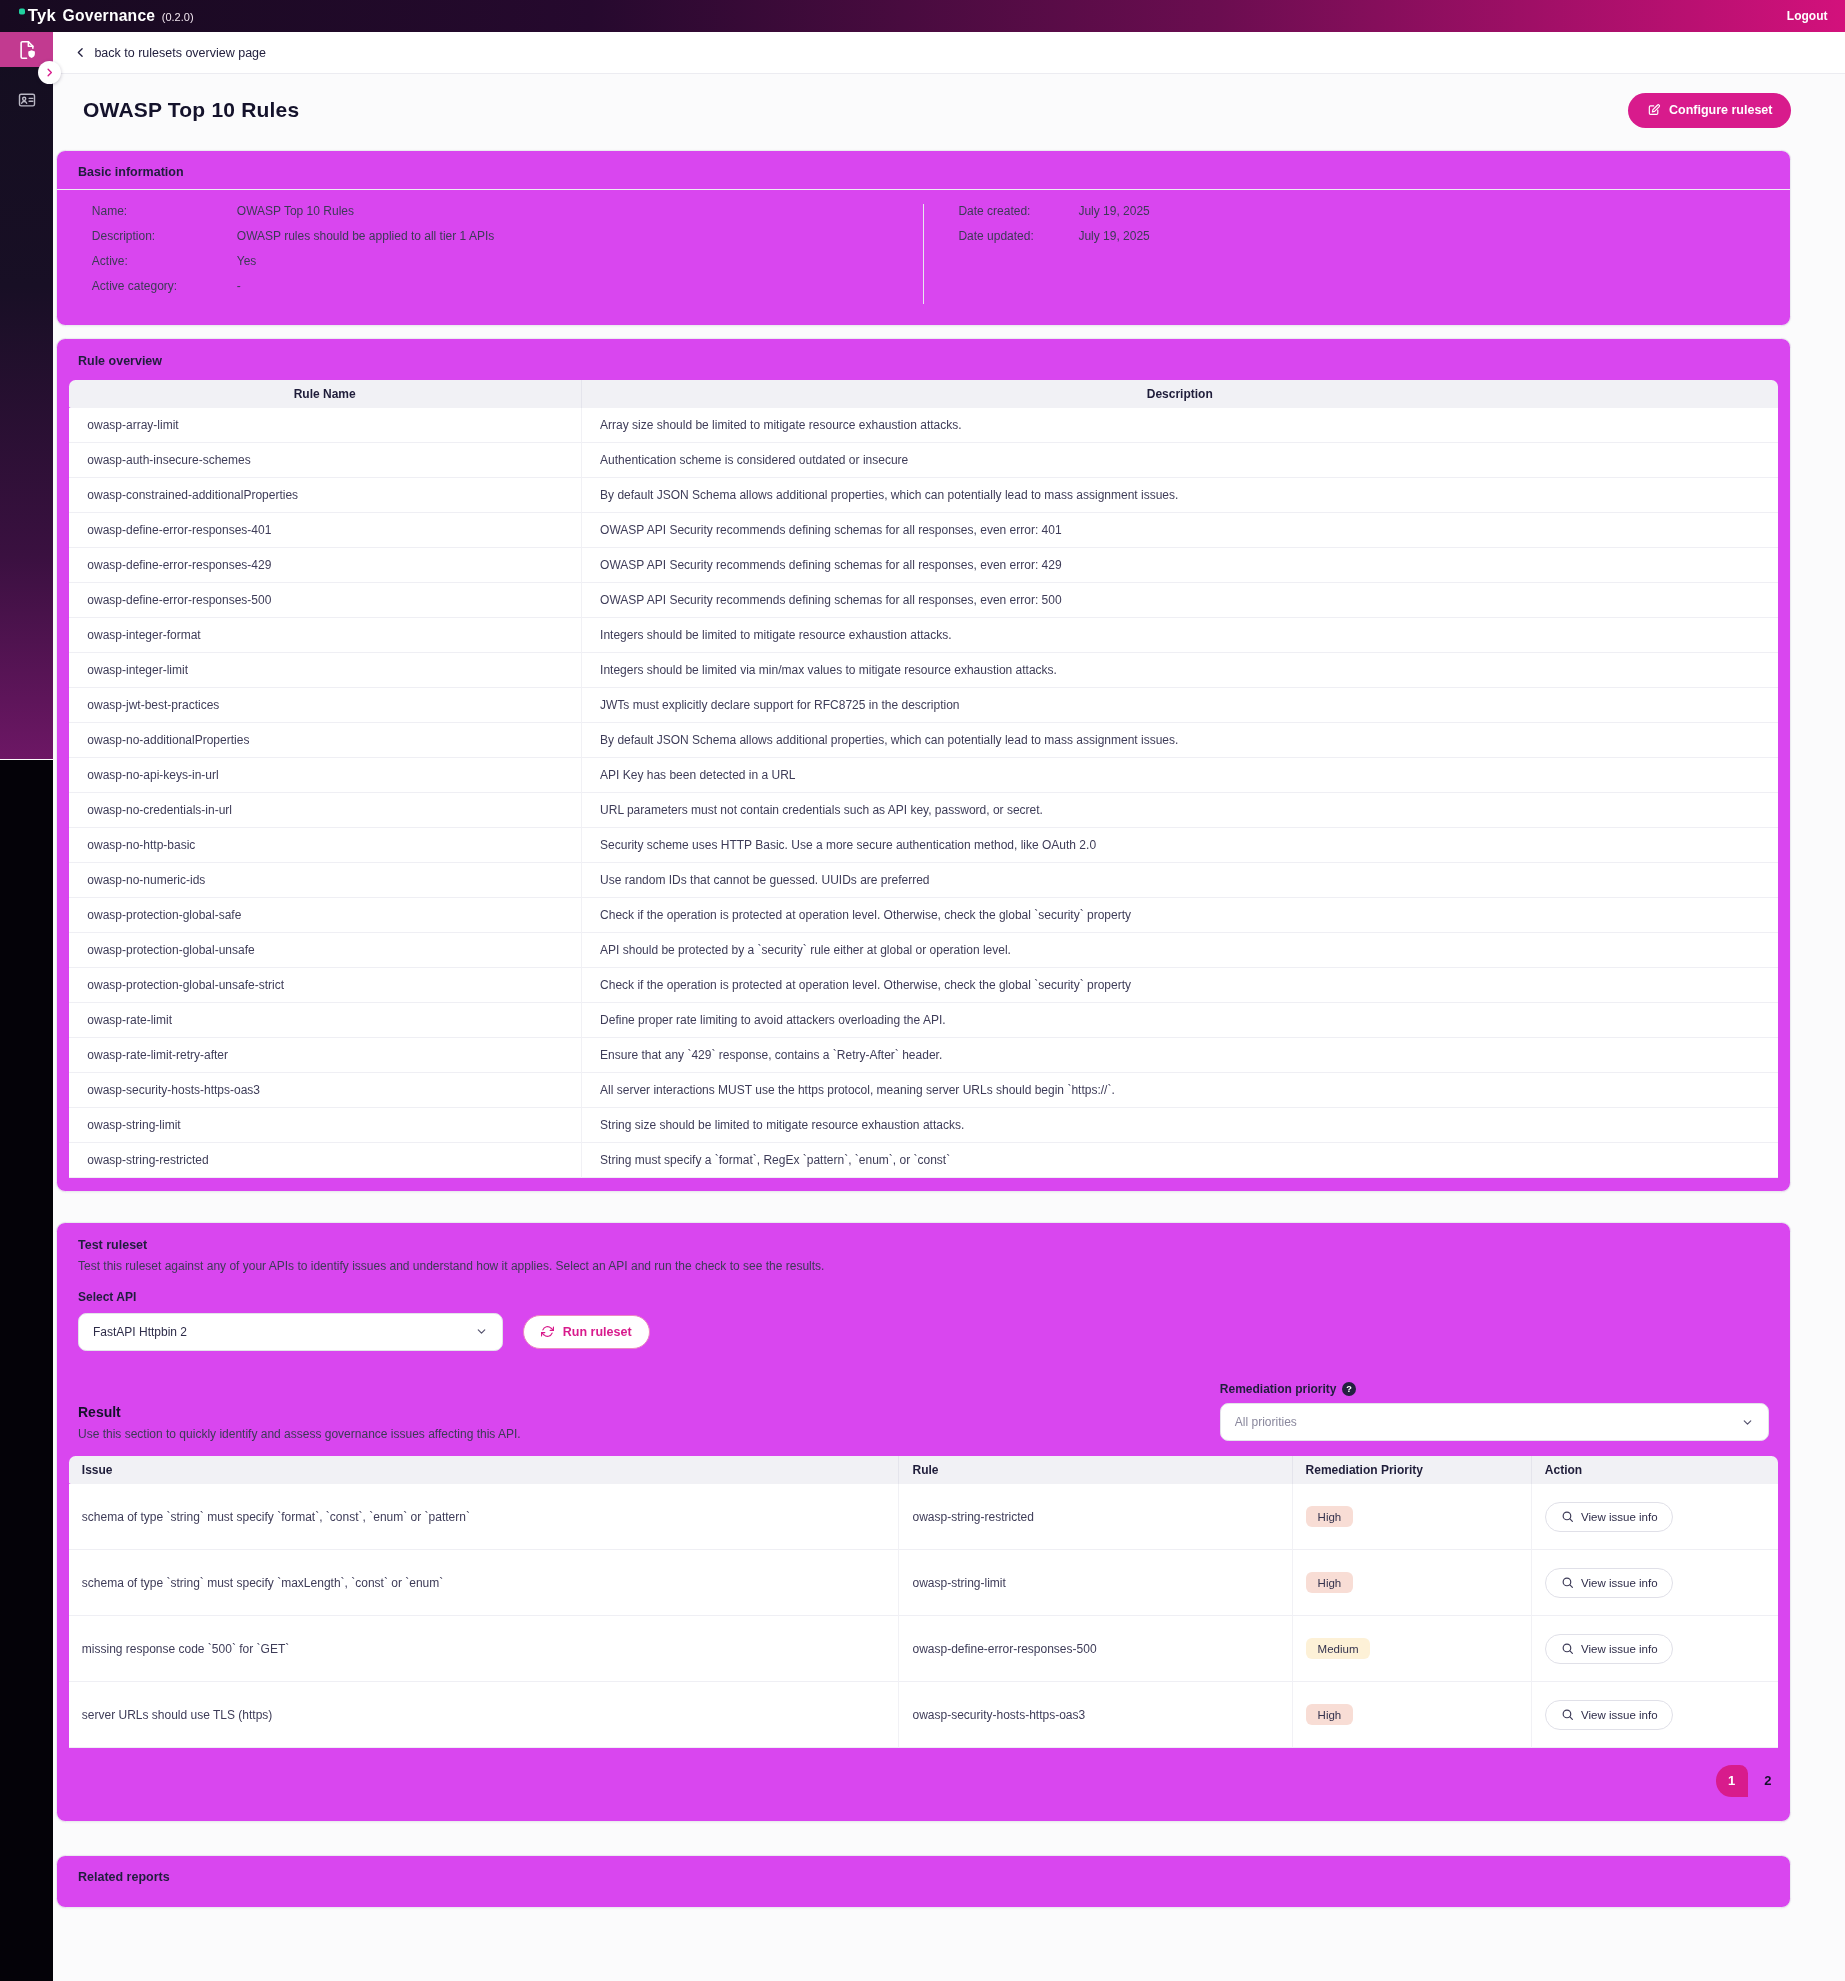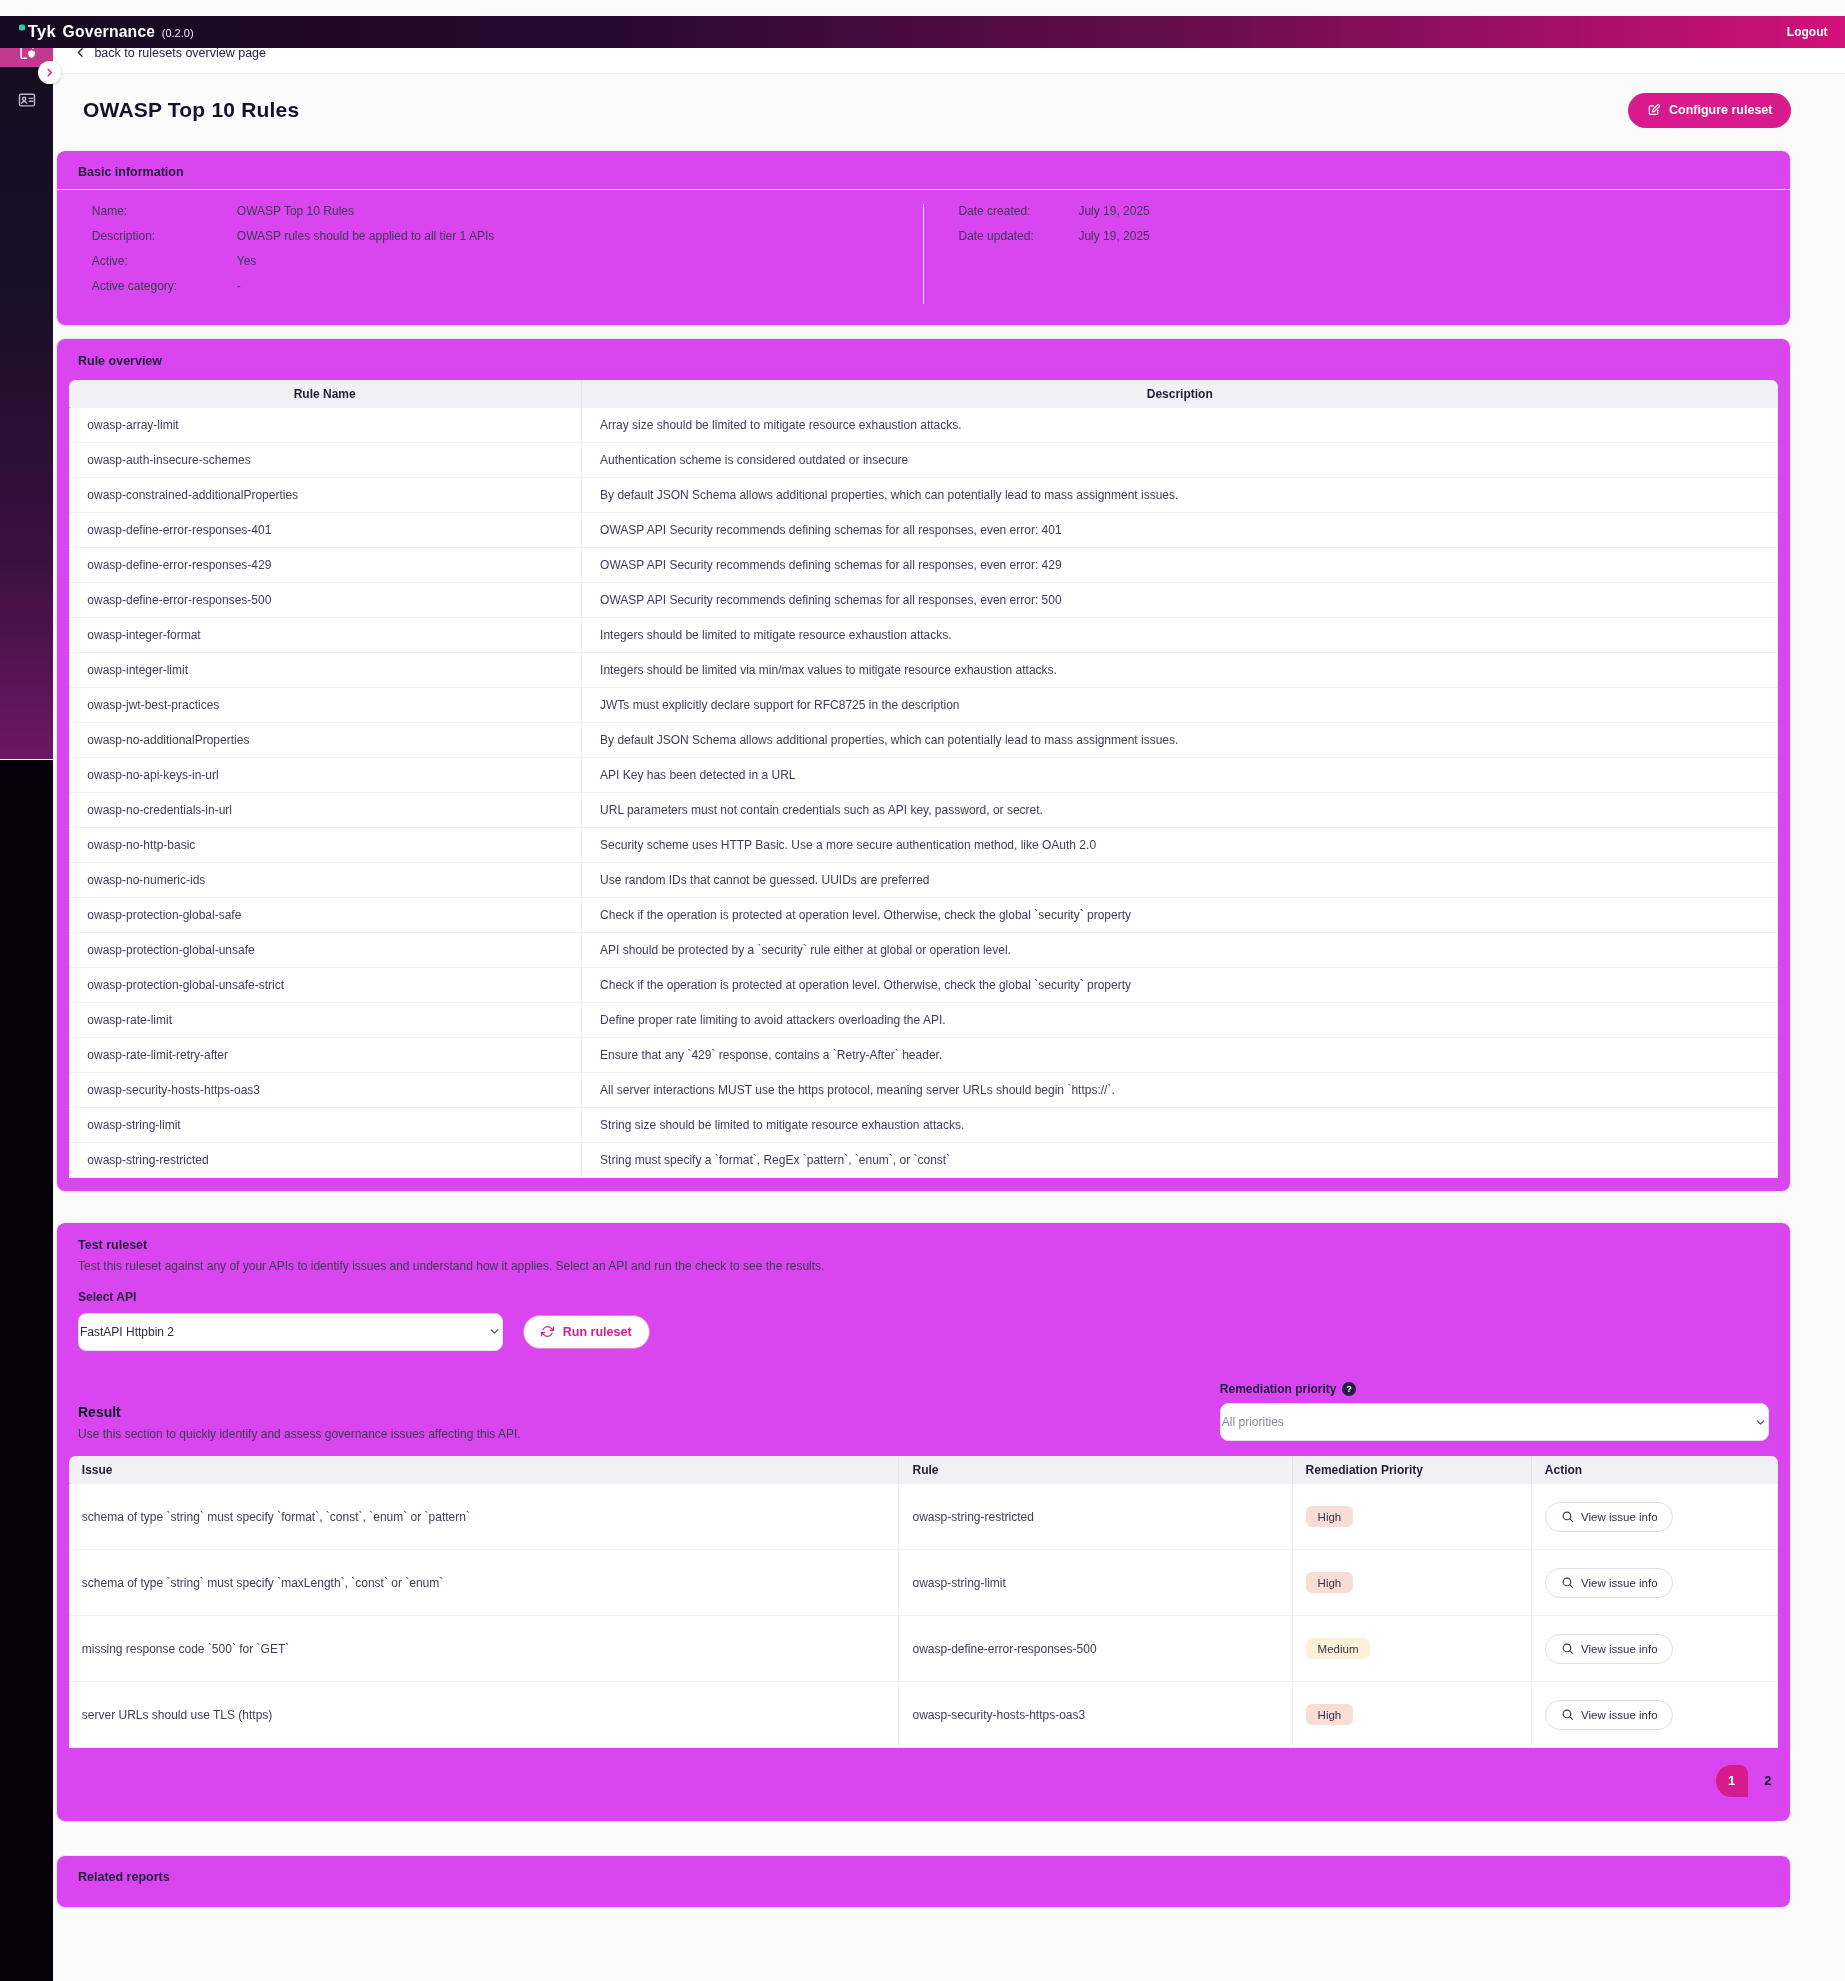--- a/index.html
+++ b/index.html
@@ -5,21 +5,21 @@
   * { box-sizing: border-box; }
   html,body { margin:0; padding:0; }
   body {
     width:1846px; height:1982px; position:relative; overflow:hidden;
     font-family:"Liberation Sans", sans-serif;
     background:#fbfbfc; color:#2c2a47;
   }
 
   
   .topbar {
-    position:absolute; top:16px; left:0; width:1846px; height:32px;
+    position:absolute; top:0; left:0; width:1846px; height:32px;
     background:linear-gradient(90deg,#170a20 0%,#26092e 32%,#6b0d50 66%,#d3117c 100%);
     display:flex; align-items:center; padding:0 18.5px; z-index:30;
   }
   .brand { display:flex; align-items:baseline; color:#fff; }
   .brand-dot { width:6.5px; height:6.5px; background:#21d19f; border-radius:1.8px; display:inline-block; margin-right:2.8px; transform:translateY(-6.5px); }
   .brand-tyk { font-size:16.6px; font-weight:bold; letter-spacing:0.3px; }
   .brand-product { font-size:15.7px; font-weight:600; margin-left:6.5px; letter-spacing:0.2px; }
   .brand-version { font-size:11px; margin-left:6.5px; color:#f1e6ef; }
   .topbar-spacer { flex:1; }
   .logout { color:#fff; font-size:12px; font-weight:bold; cursor:pointer; }
@@ -89,21 +89,21 @@
   .rules-table { margin-top:3.7px; }
   .rules-table th.col-name { width:30%; }
   .rules-table td { height:35px; }
 
   
   .section-desc { font-size:12px; color:#3c3a56; padding:0 9.2px; margin:1.8px 0 0 0; }
   .select-label { font-size:12px; font-weight:bold; color:#201e3d; padding:0 9.2px; margin-top:16.6px; }
   .select-row { display:flex; align-items:center; gap:20px; padding:0 9.2px; margin-top:9.2px; }
   .select-box {
     width:425px; height:38px; border:0.9px solid #e3e3ea; border-radius:8.3px; background:#fff;
-    display:flex; align-items:center; justify-content:space-between; padding:0 1px;
+    display:flex; align-items:center; justify-content:space-between; padding:0 14px;
     font-size:12px; color:#2e2c49; cursor:pointer;
   }
   .select-box .chev { color:#55536e; display:flex; }
   .btn-outline {
     background:#fff; color:#d81b8c; font-size:12.5px; font-weight:bold;
     border:0.9px solid #ec87c3; border-radius:17.5px; height:34px; padding:0 17.5px;
     display:inline-flex; align-items:center; gap:8.3px; cursor:pointer;
   }
 
   .result-head { display:flex; justify-content:space-between; align-items:flex-end; margin-top:31px; padding:0 9.2px; }

